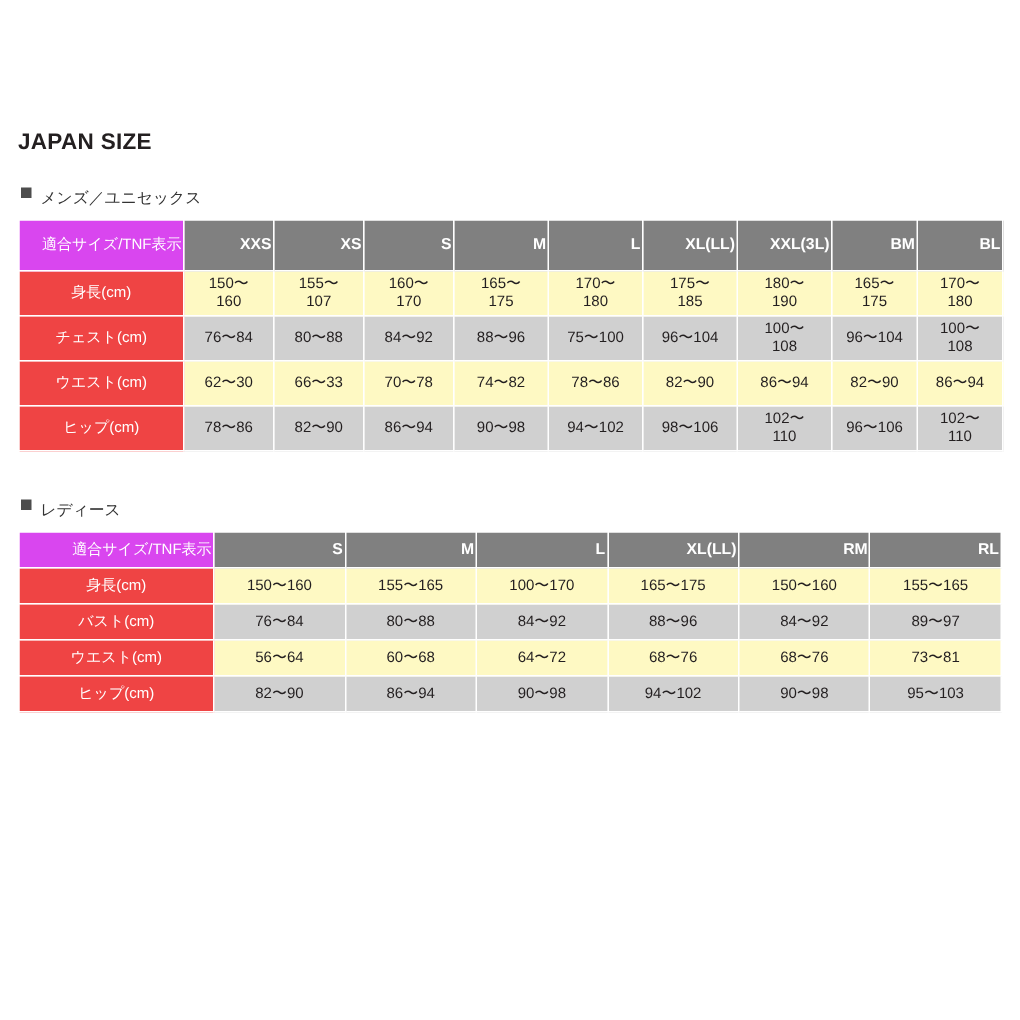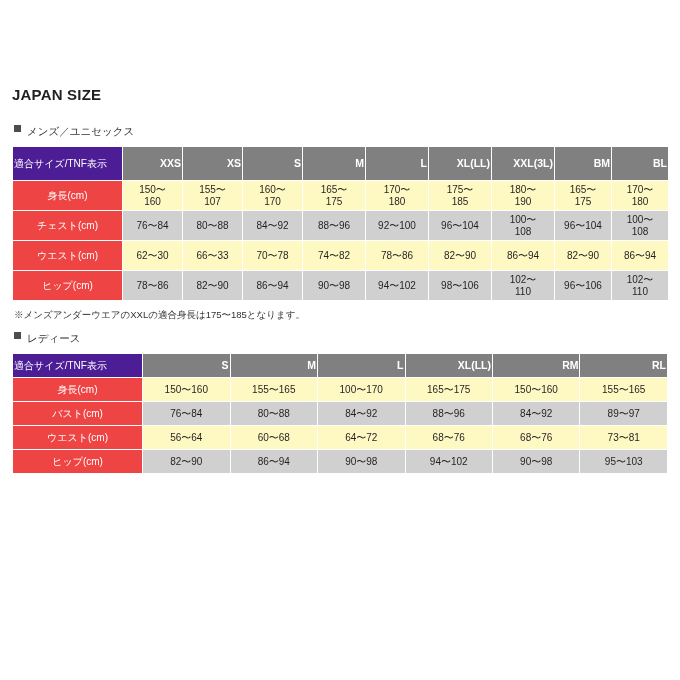--- a/index.html
+++ b/index.html
@@ -51,24 +51,24 @@
     border: 1px solid #ffffff;
     font-size: 10px;
     text-align: center;
     vertical-align: middle;
     color: #231f20;
     font-weight: normal;
     padding: 3px 1px;
     line-height: 1.15;
   }
   .hdr-left {
-    background: #4c1d95;
+    background: #d946ef;
     color: #ffffff;
     font-size: 10px;
-    text-align: left;
+    text-align: right;
   }
   .hdr-col {
     background: #808080;
     color: #ffffff;
     font-weight: bold;
     font-size: 10.5px;
     text-align: right;
   }
   .row-head {
     background: #ef4444;
@@ -76,21 +76,21 @@
     font-size: 10px;
   }
   .cell-a { background: #fef9c3; }
   .cell-b { background: #d0d0d0; }
   .note {
     font-size: 9.5px;
     color: #333;
     margin: 8px 0 0 2px;
   }
   .mens-wrap { margin-bottom: 0; }
-  .ladies-wrap { margin-top: 10px; }
+  .ladies-wrap { margin-top: 32px; }
   .mens-table tr { height: 30px; }
   .mens-table tr.head-row { height: 34px; }
   .ladies-table tr { height: 24px; }
   .two-line { white-space: pre-line; }
 </style>
 </head>
 <body>
 
 <div class="page">
 
@@ -150,21 +150,21 @@
           <td class="cell-a two-line">170〜
 180</td>
         </tr>
 
         <tr>
           <td class="row-head">チェスト(cm)</td>
           <td class="cell-b two-line">76〜84</td>
           <td class="cell-b two-line">80〜88</td>
           <td class="cell-b two-line">84〜92</td>
           <td class="cell-b two-line">88〜96</td>
-          <td class="cell-b two-line">92〜100</td>
+          <td class="cell-b two-line">75〜100</td>
           <td class="cell-b two-line">96〜104</td>
           <td class="cell-b two-line">100〜
 108</td>
           <td class="cell-b two-line">96〜104</td>
           <td class="cell-b two-line">100〜
 108</td>
         </tr>
 
         <tr>
           <td class="row-head">ウエスト(cm)</td>
@@ -189,21 +189,20 @@
           <td class="cell-b two-line">98〜106</td>
           <td class="cell-b two-line">102〜
 110</td>
           <td class="cell-b two-line">96〜106</td>
           <td class="cell-b two-line">102〜
 110</td>
         </tr>
       </tbody>
     </table>
 
-    <div class="note">※メンズアンダーウエアのXXLの適合身長は175〜185となります。</div>
   </div>
 
   <div class="ladies-wrap">
     <div class="section-label">
       <span class="sq"></span>
       <span>レディース</span>
     </div>
 
     <table class="ladies-table">
       <colgroup>

